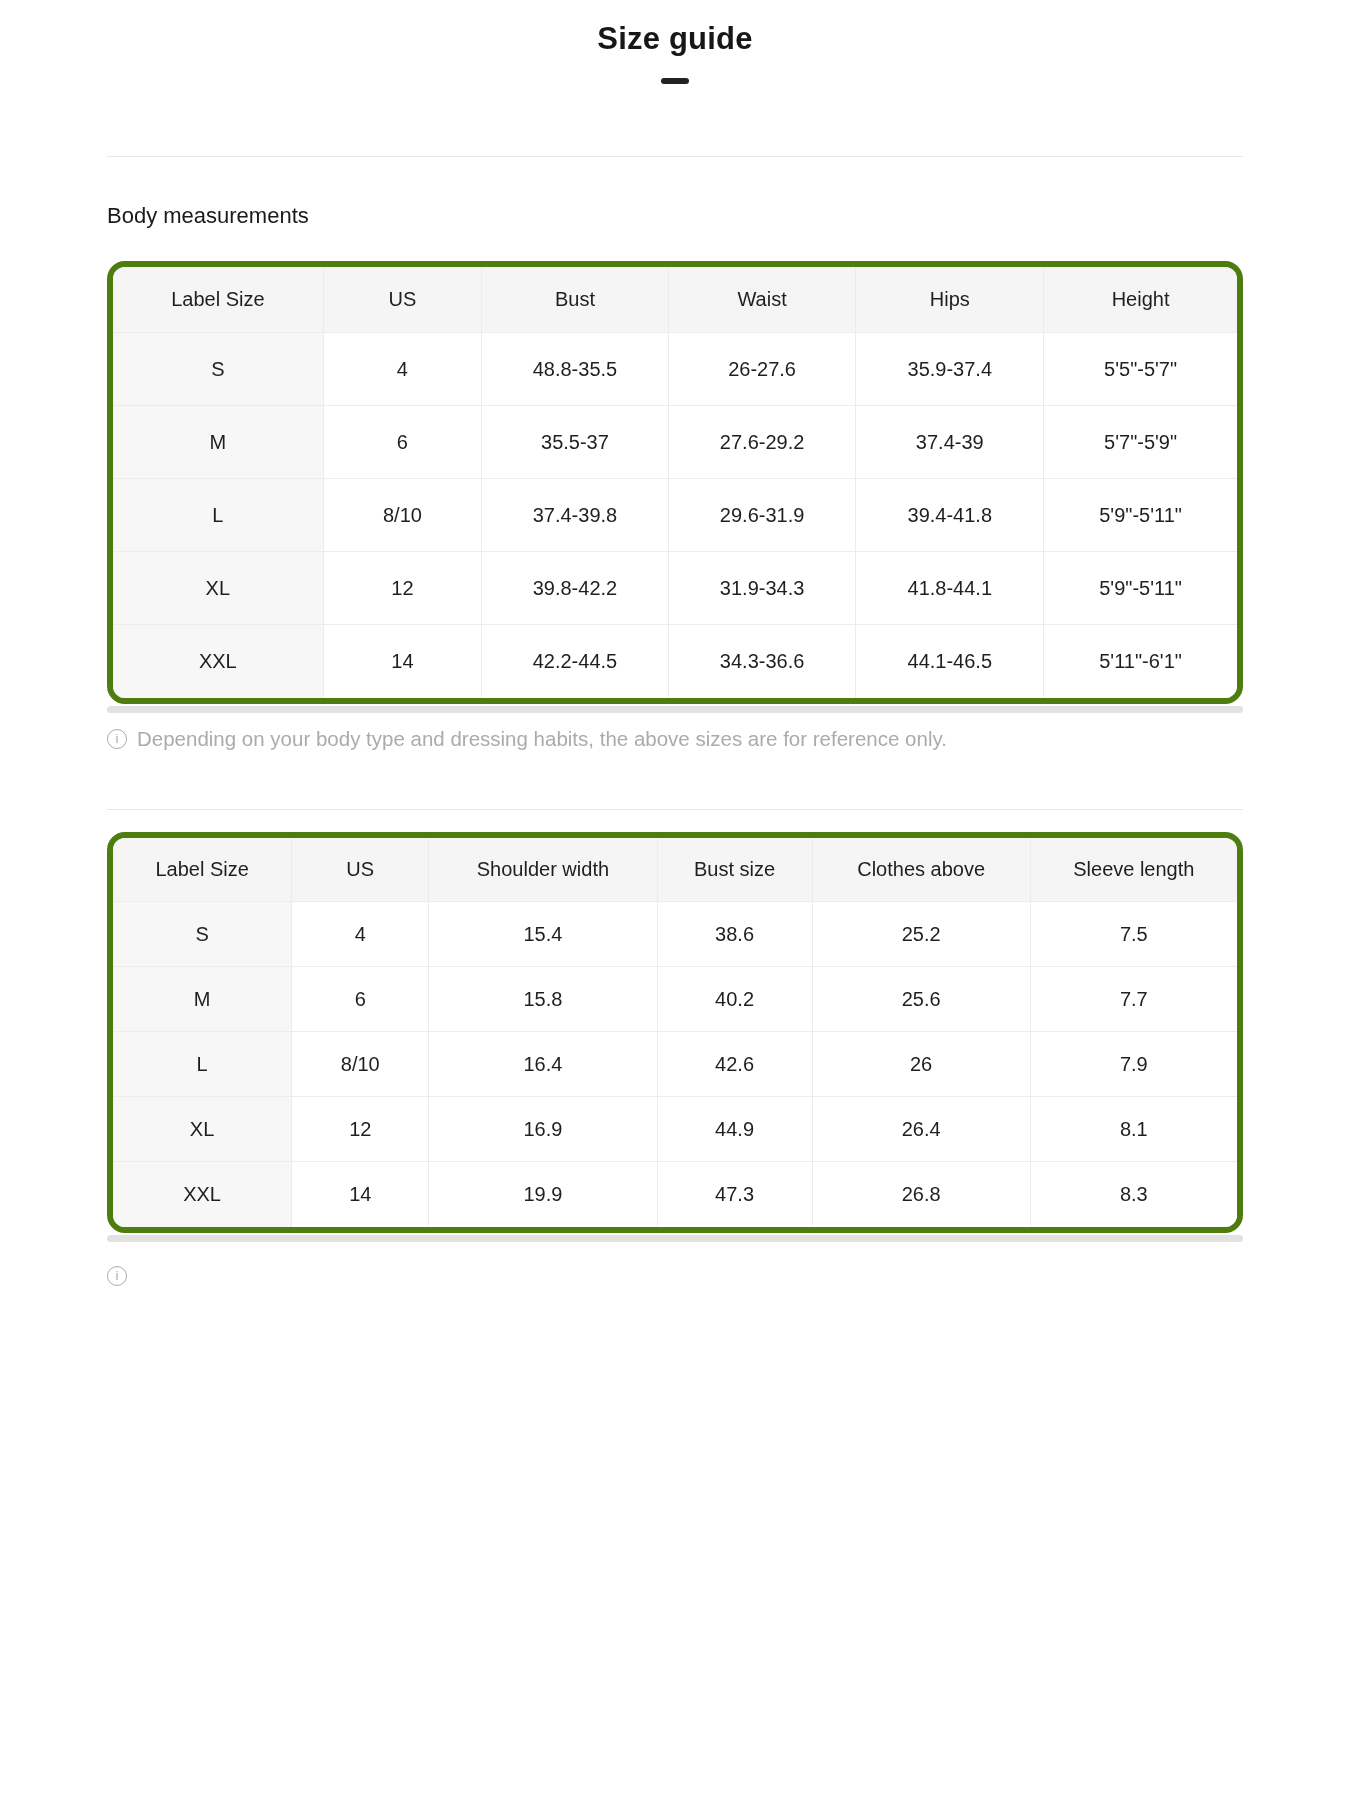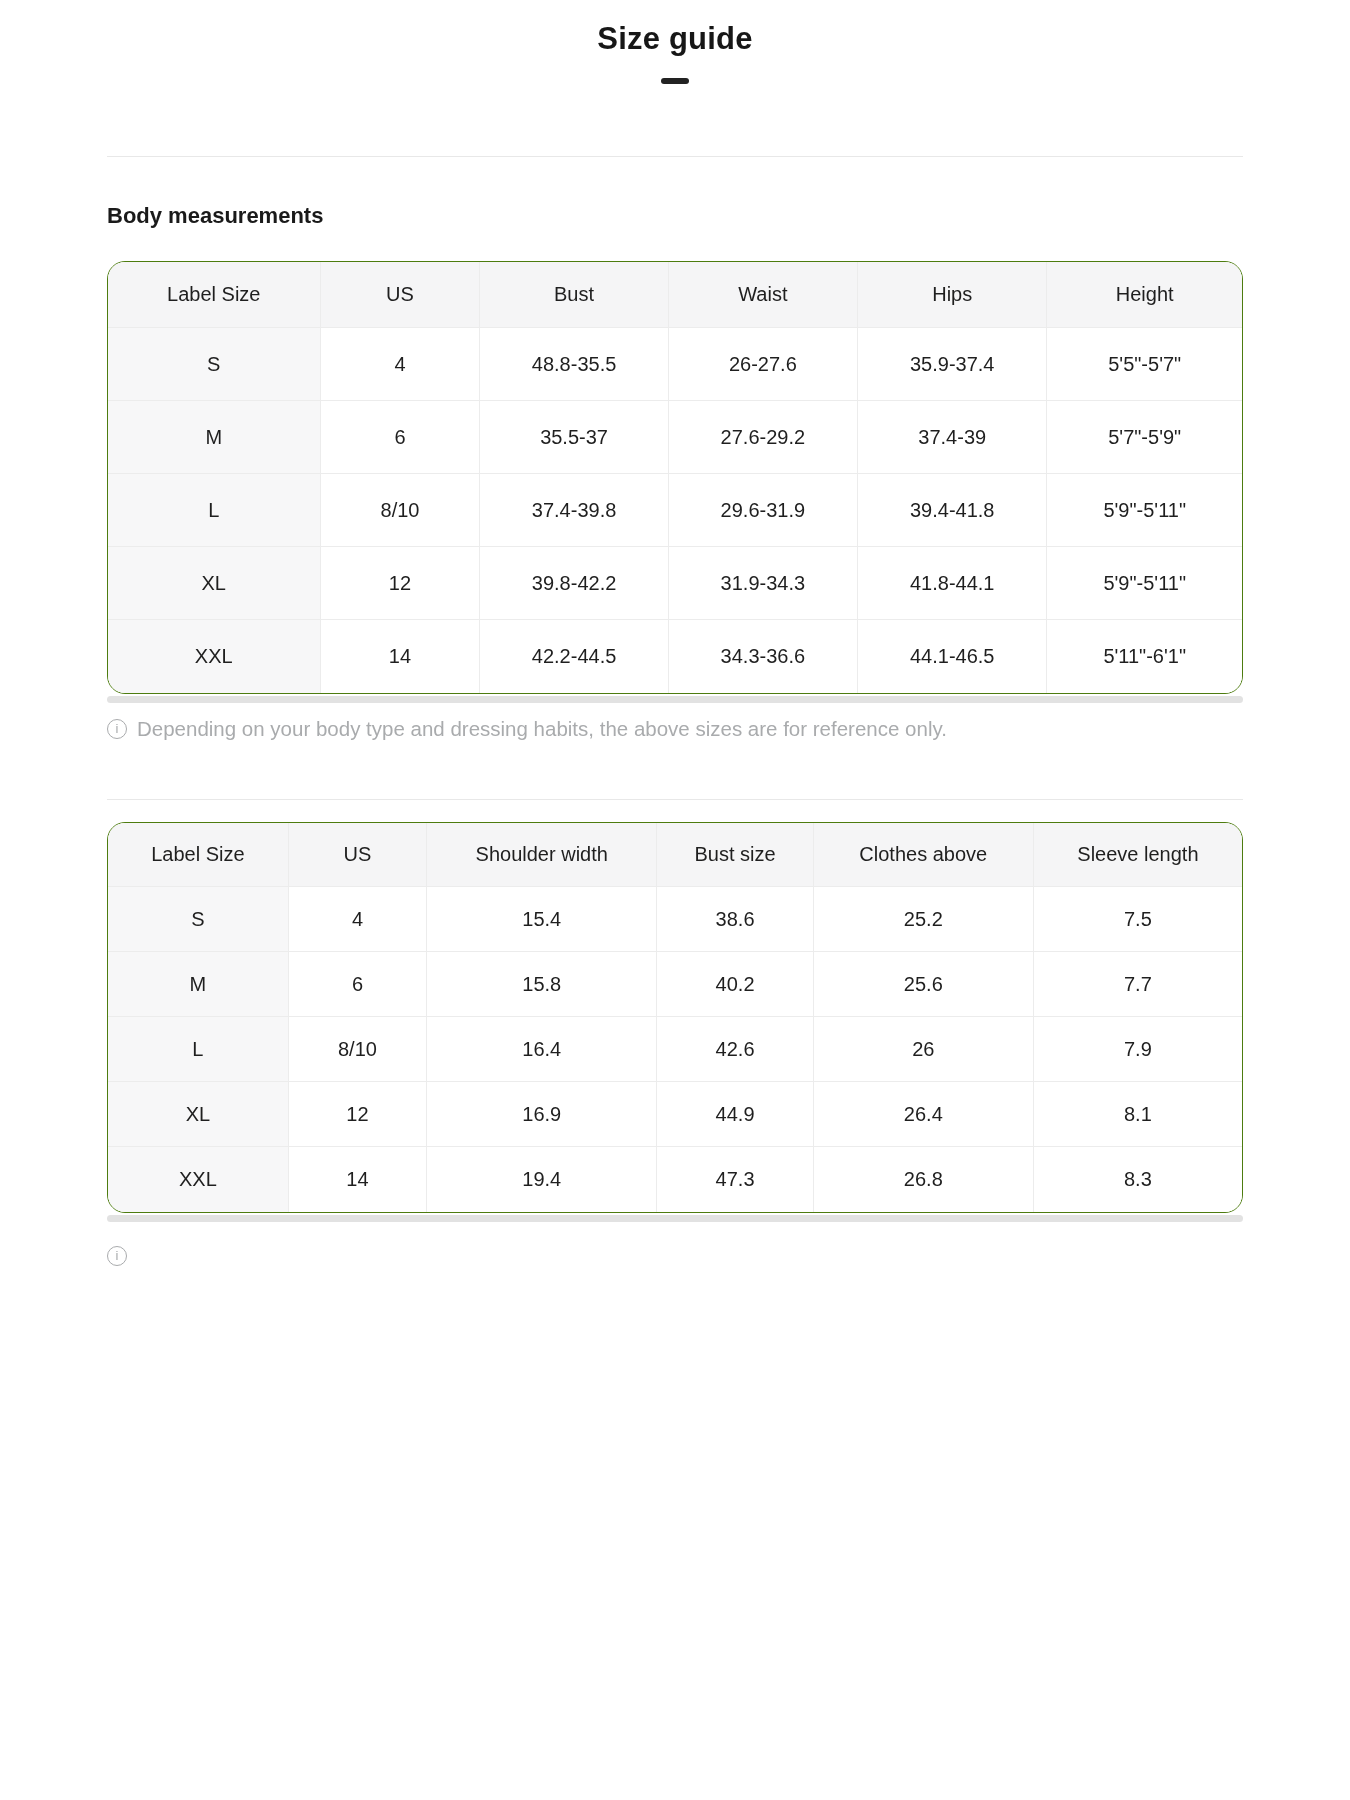--- a/index.html
+++ b/index.html
@@ -55,29 +55,29 @@
     cursor: pointer;
   }
   .chevron { display: inline-block; margin-top: 2px; }
 
   .divider { height: 1px; background: #e8e8e8; }
   .divider-1 { margin-top: 72px; }
   .divider-2 { margin-top: 58px; }
 
   .section-heading {
     font-size: 22px;
-    font-weight: 700;
+    font-weight: 400;
     color: #1a1a1a;
   }
   .heading-bm { margin-top: 46px; }
   .heading-pd { margin-top: 88px; }
 
   
   .table-wrap {
-    border: 1px solid #4d7c0f;
+    border: 6px solid #4d7c0f;
     border-radius: 18px;
     overflow: hidden;
   }
   .table-wrap-bm { margin-top: 32px; }
   .table-wrap-pd { margin-top: 22px; }
   table {
     width: 100%;
     border-collapse: collapse;
     table-layout: fixed;
     font-size: 20px;
@@ -264,21 +264,21 @@
             <td>XL</td>
             <td>12</td>
             <td>16.9</td>
             <td>44.9</td>
             <td>26.4</td>
             <td>8.1</td>
           </tr>
           <tr>
             <td>XXL</td>
             <td>14</td>
-            <td>19.4</td>
+            <td>19.9</td>
             <td>47.3</td>
             <td>26.8</td>
             <td>8.3</td>
           </tr>
         </tbody>
       </table>
   </div>
   <div class="hscrollbar"></div>
 
   <div class="note note-2">

